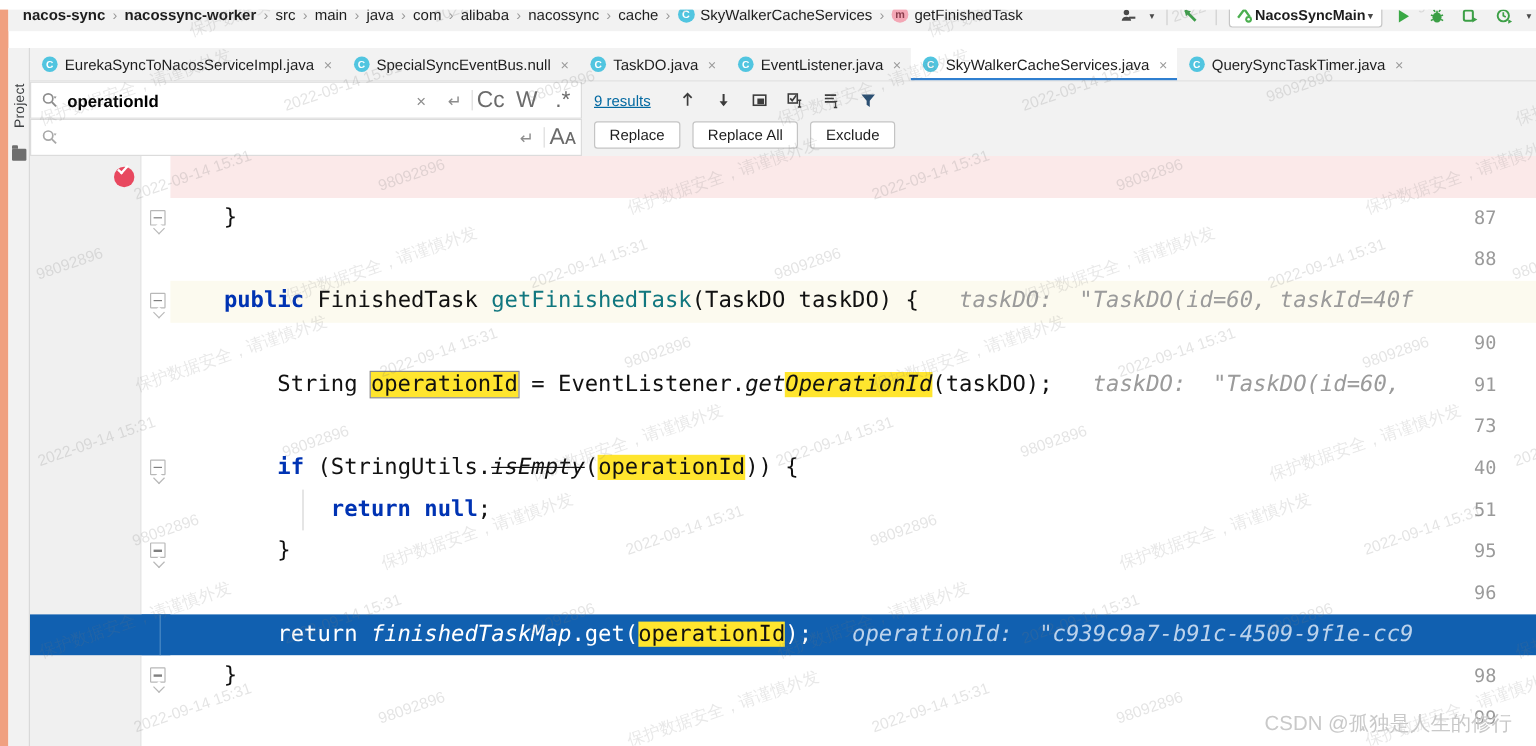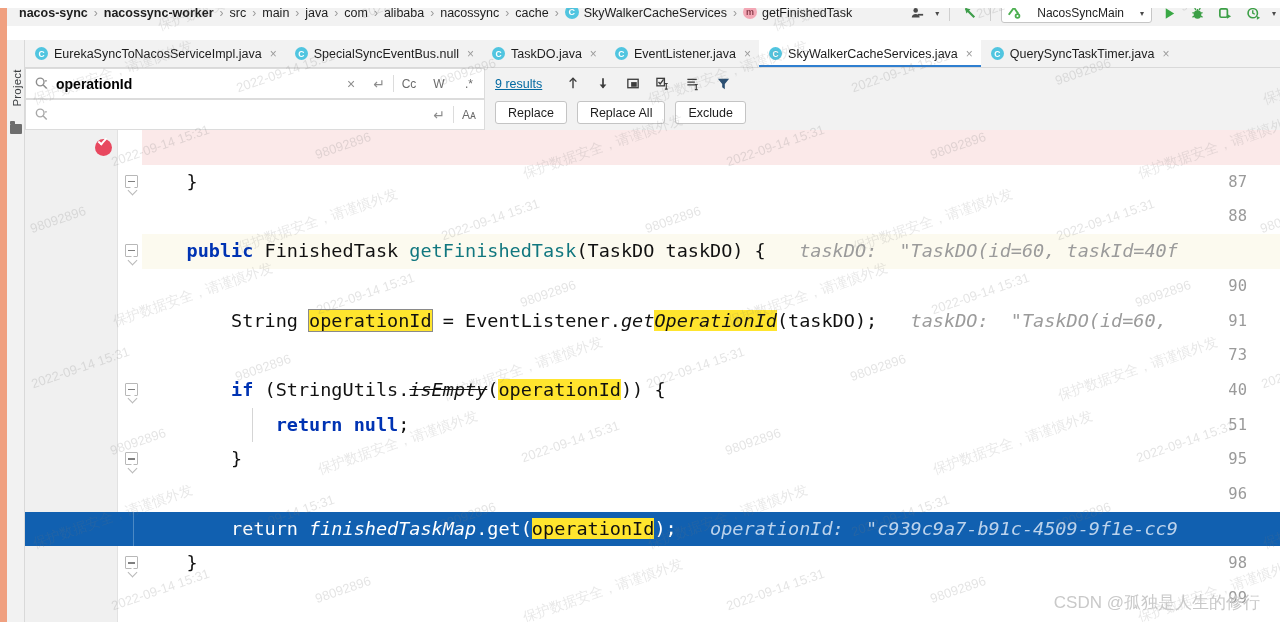--- a/index.html
+++ b/index.html
@@ -90,24 +90,24 @@
   }
   .nav-sep {
     width: 1px; height: 16px; background: #cfcfcf; margin: 0 2px;
   }
   .ico-btn {
     width: 20px; height: 20px;
     display: flex; align-items: center; justify-content: center;
     color: #4a4a4a;
   }
   .run-config {
-    display: flex; align-items: center; gap: 16px;
+    display: flex; align-items: center; gap: 2px;
     height: 20px; padding: 0 7px 0 5px;
     border: 1px solid #c6c6c6; border-radius: 3px;
-    background: #ffffff; font-size: 12px; color: #1d1d1d;
+    background: #ffffff; font-size: 12px; color: #1d1d1d; font-weight: bold;
   }
   .caret { font-size: 8px; color: #4a4a4a; }
 
   
   .tabbar {
     position: absolute; left: 25px; top: 40px;
     width: 1255px; height: 28px;
     background: #f2f2f2;
     border-bottom: 1px solid #d9d9d9;
     display: flex; align-items: stretch;
@@ -165,21 +165,21 @@
   }
   .find-actions .ic {
     width: 28px; height: 100%;
     display: flex; align-items: center; justify-content: center;
     color: #8d8d8d; font-size: 14px;
   }
   .vline { width: 1px; height: 17px; background: #dcdcdc; }
   .toggle {
     width: 30px; height: 100%;
     display: flex; align-items: center; justify-content: center;
-    color: #6b6b6b; font-size: 12px;
+    color: #6b6b6b; font-size: 19px;
   }
   .find-status {
     position: absolute; left: 470px; top: 0;
     height: 31px; display: flex; align-items: center; gap: 0;
     font-size: 12.5px; color: #0369a1; text-decoration: underline;
   }
   .results-count { margin-right: 16px; }
   .status-ic {
     width: 30px; height: 31px;
     display: flex; align-items: center; justify-content: center;

